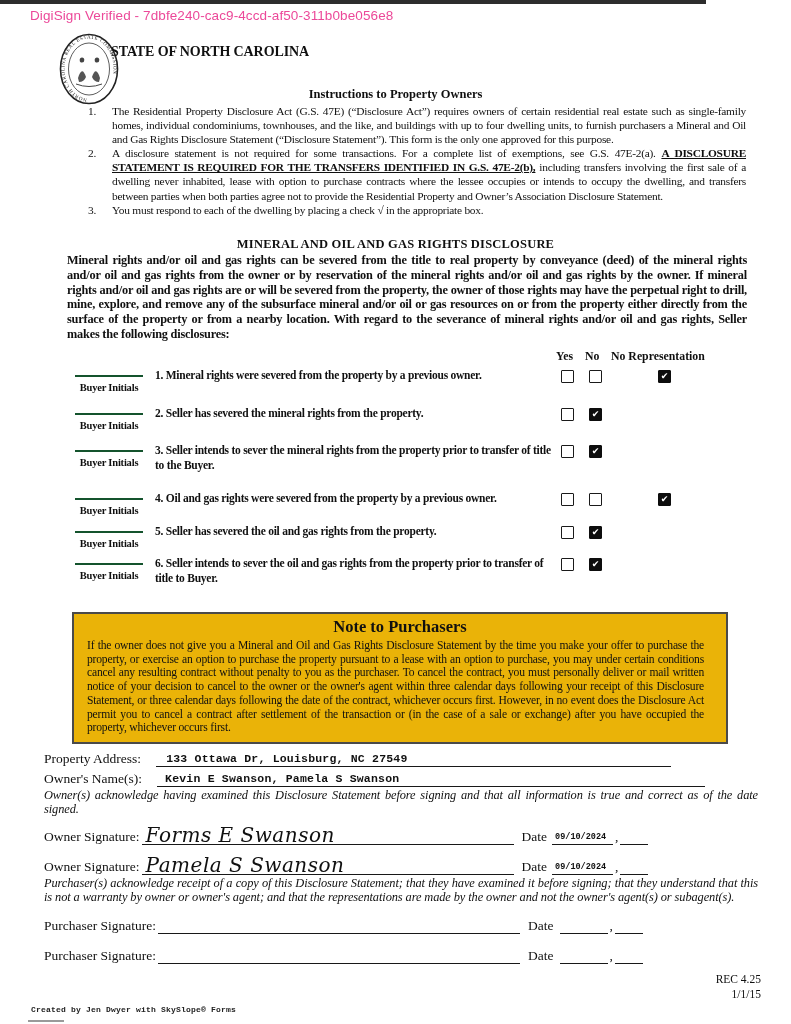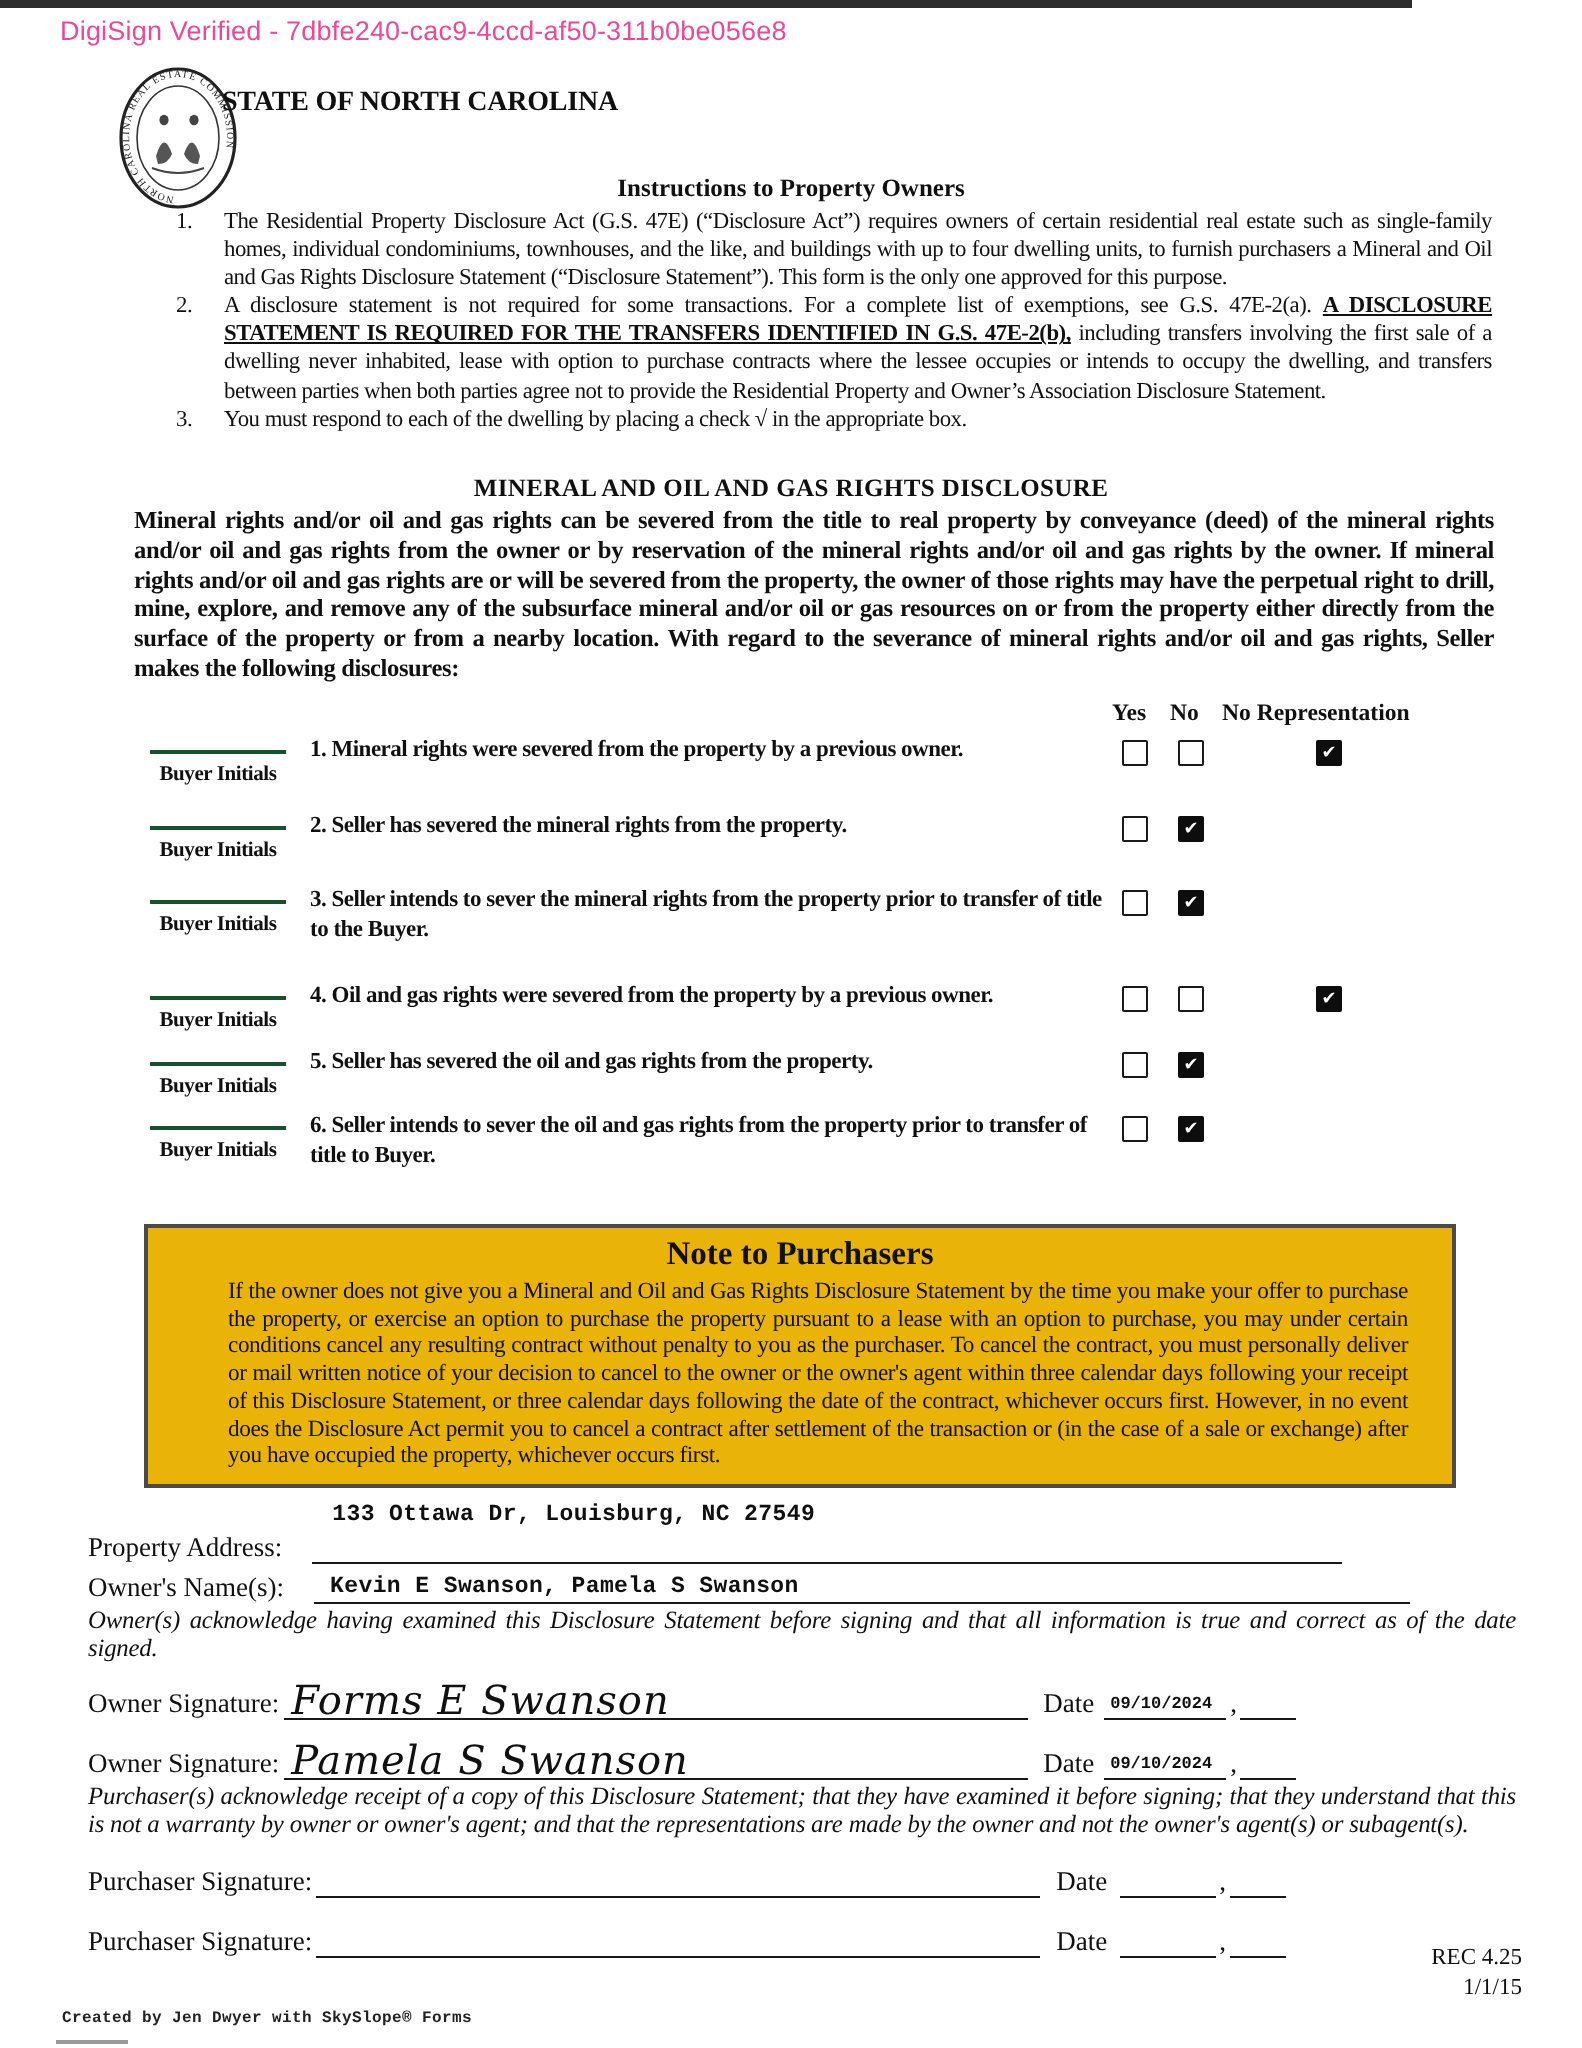--- a/index.html
+++ b/index.html
@@ -32,27 +32,27 @@
   .drow.m4{margin-bottom:17px;} .drow.m5{margin-bottom:16px;} .drow.m6{margin-bottom:0;}
   .bi{position:absolute;left:75px;top:7px;width:68px;border-top:2px solid #14532d;text-align:center;}
   .bi span{font-size:10.5px;font-weight:bold;letter-spacing:-0.2px;}
   .dtext{margin-left:155px;width:397px;font-weight:bold;font-size:11.5px;line-height:14.6px;letter-spacing:-0.25px;}
   .cb{position:absolute;top:2px;width:11px;height:11px;border:1.6px solid #1a1a1a;background:#fff;
       font-size:9px;line-height:11px;text-align:center;color:#fff;border-radius:1px;}
   .cb.checked{background:#0d0d0d;border-color:#0d0d0d;}
   .cb.cyes{left:561px;} .cb.cno{left:589px;} .cb.cnorep{left:658px;}
   .notebox{position:absolute;left:72px;top:612px;width:652px;height:128px;border:2px solid #4a4a4a;background:#eab308;}
   .notetitle{text-align:center;font-size:16.5px;font-weight:bold;margin-top:3px;}
-  .notebody{margin:2px 22px 0 40px;font-size:11.6px;line-height:13.7px;text-align:justify;letter-spacing:-0.2px;}
+  .notebody{margin:2px 22px 0 13px;font-size:11.6px;line-height:13.7px;text-align:justify;letter-spacing:-0.2px;}
   .fields{position:absolute;left:44px;top:751px;width:714px;}
   .frow{display:flex;align-items:flex-end;gap:11px;}
   .flabel{font-size:13.5px;white-space:nowrap;}
   .fline{border-bottom:1.4px solid #181818;flex:none;}
   .mono{font-family:"Liberation Mono","DejaVu Sans Mono",monospace;font-weight:bold;font-size:11.5px;letter-spacing:0.2px;}
-  .addr-line{width:505px;padding:0 0 17px 10px;margin-left:4px;}
+  .addr-line{width:505px;padding:0 0 1px 10px;margin-left:4px;}
   .name-line{width:540px;padding:0 0 1px 8px;margin-left:4px;}
   .ack{font-style:italic;font-size:12.4px;line-height:13.6px;letter-spacing:-0.1px;text-align:justify;}
   .sigrow{display:flex;align-items:flex-end;height:26px;}
   .sig-line{position:relative;width:372px;border-bottom:1.5px solid #181818;height:24px;margin-left:2px;}
   .script{position:absolute;left:4px;bottom:-3px;font-family:"DejaVu Serif",serif;font-style:italic;
           font-size:20px;letter-spacing:0.5px;white-space:nowrap;}
   .datewrap{display:flex;align-items:flex-end;margin-left:8px;}
   .dlabel{font-size:13.5px;}
   .dateval{display:inline-block;width:58px;border-bottom:1.4px solid #181818;
            font-family:"Liberation Mono","DejaVu Sans Mono",monospace;font-weight:bold;font-size:8.5px;

